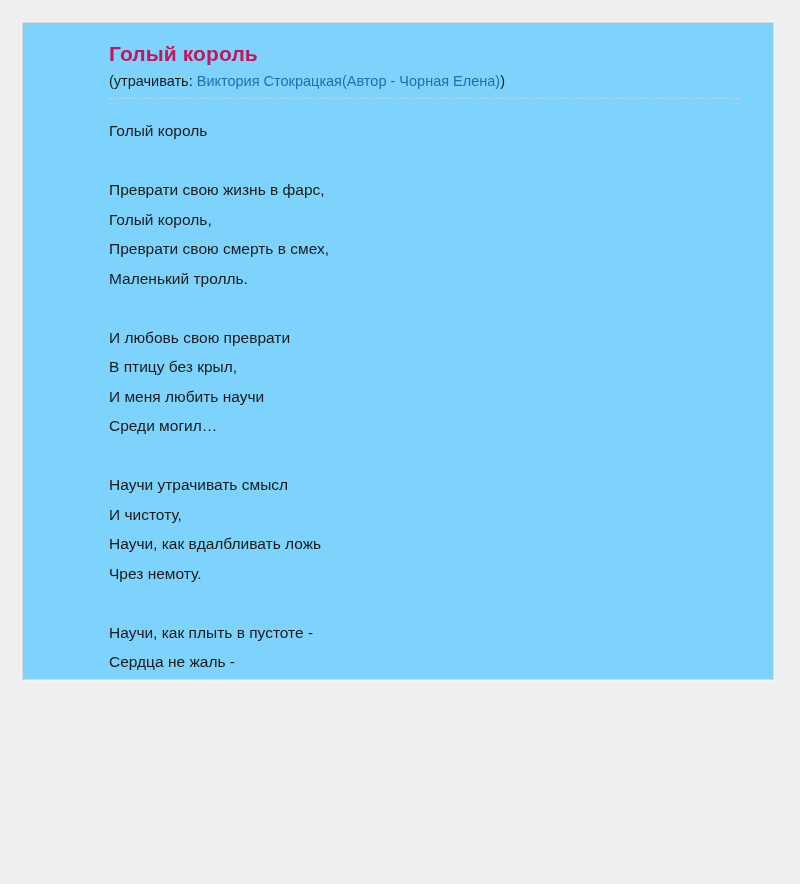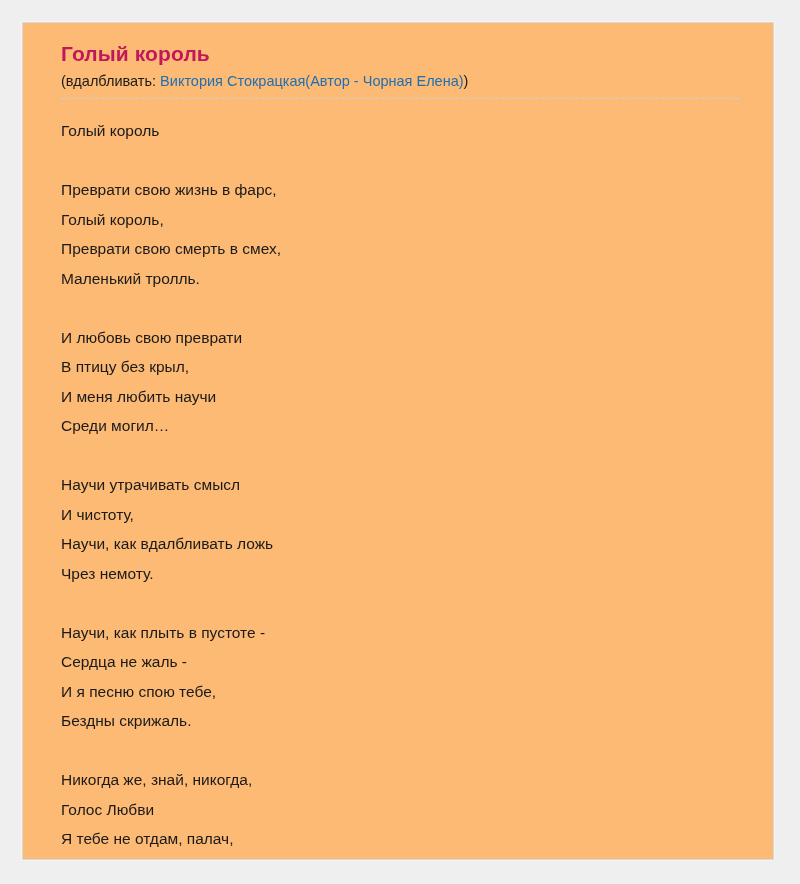--- a/index.html
+++ b/index.html
@@ -11,26 +11,27 @@
     height: 884px;
     background: #efefef;
     font-family: "Liberation Sans", sans-serif;
     -webkit-font-smoothing: antialiased;
   }
   .page-frame {
     position: absolute;
     left: 22px;
     top: 22px;
     width: 752px;
-    height: 838px;
-    background: #fdba74;
+    height: 658px;
+    background: #7dd3fc;
     border: 1px solid #d8d8d8;
     box-shadow: 0 0 0 1px #f5f5f5;
     box-sizing: border-box;
     overflow: hidden;
+    padding-left: 48px;
   }
   .content {
     padding: 18px 34px 0 38px;
   }
   .song-title {
     color: #c2185b;
     font-size: 21px;
     font-weight: bold;
     line-height: 26px;
     margin: 0 0 4px 0;
@@ -57,21 +58,21 @@
   }
 </style>
 </head>
 <body>
 
 <div class="page-frame">
   <div class="content">
 
     <h1 class="song-title">Голый король</h1>
 
-    <div class="performer-line"><span>(вдалбливать: </span><a class="performer-link" href="#">Виктория Стокрацкая(Автор - Чорная Елена)</a><span>)</span></div>
+    <div class="performer-line"><span>(утрачивать: </span><a class="performer-link" href="#">Виктория Стокрацкая(Автор - Чорная Елена)</a><span>)</span></div>
 
     <div class="lyrics">Голый король
 
 Преврати свою жизнь в фарс,
 Голый король,
 Преврати свою смерть в смех,
 Маленький тролль.
 
 И любовь свою преврати
 В птицу без крыл,

